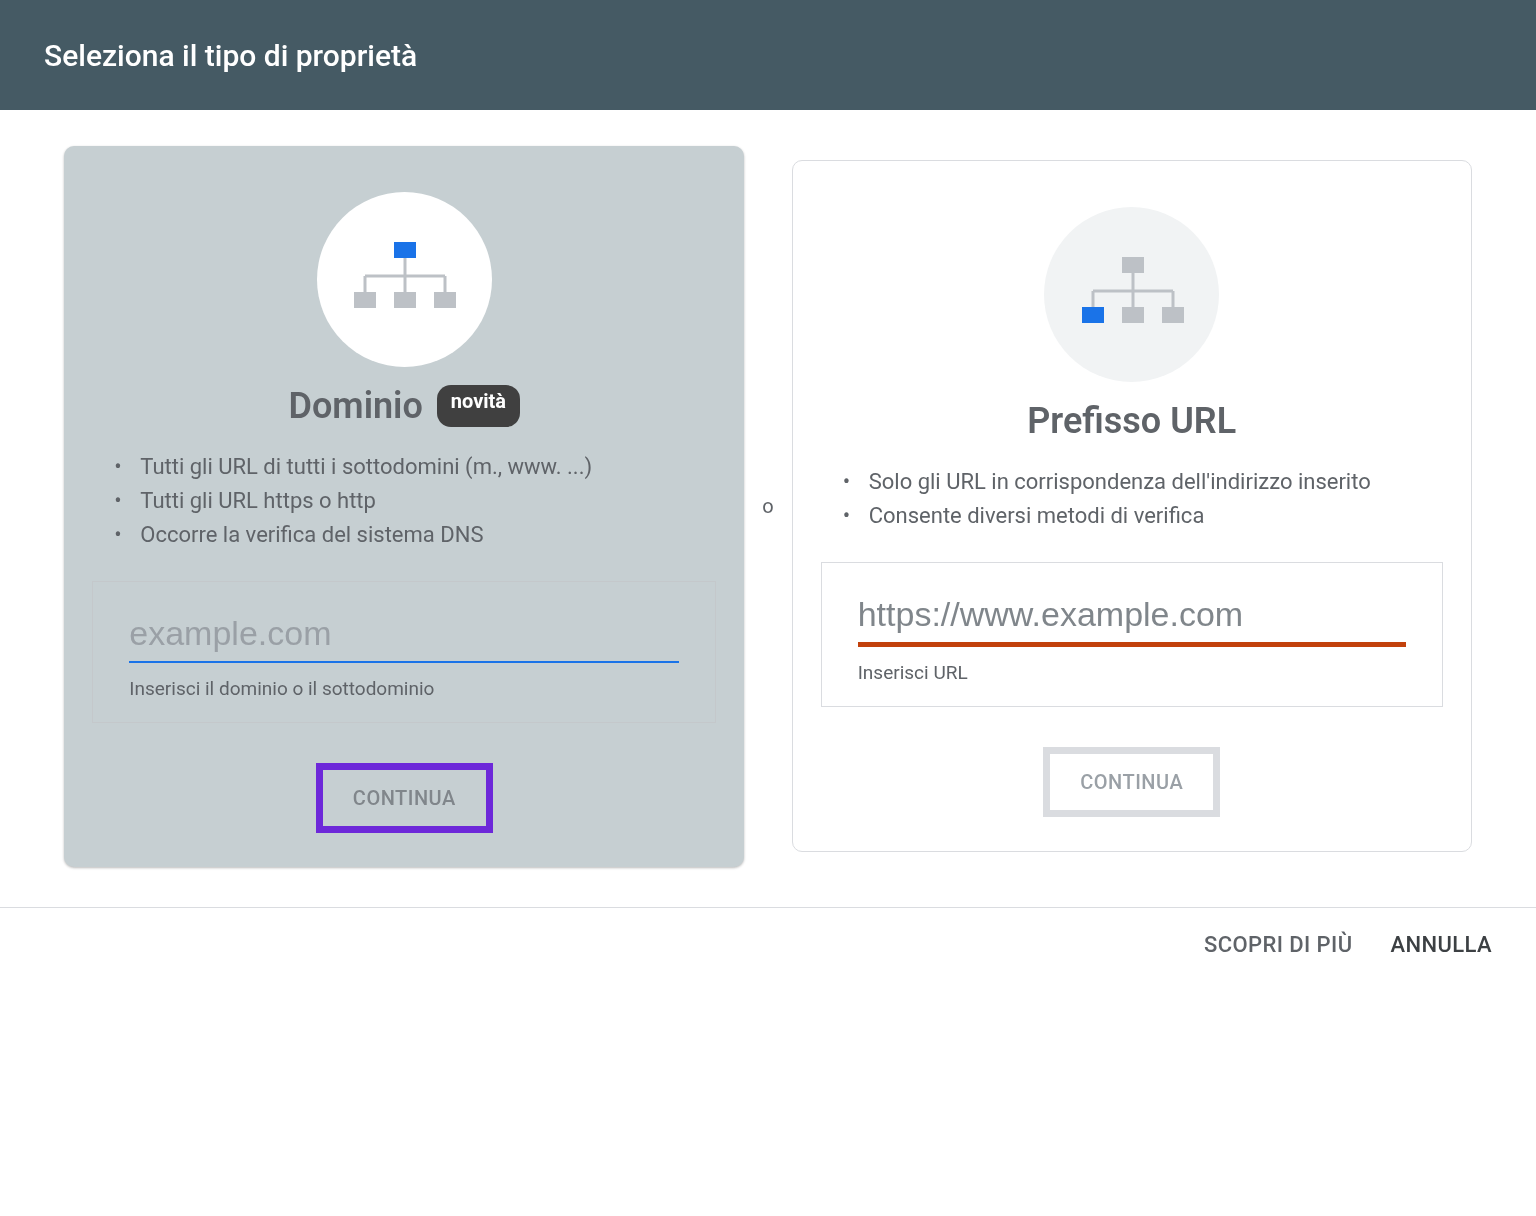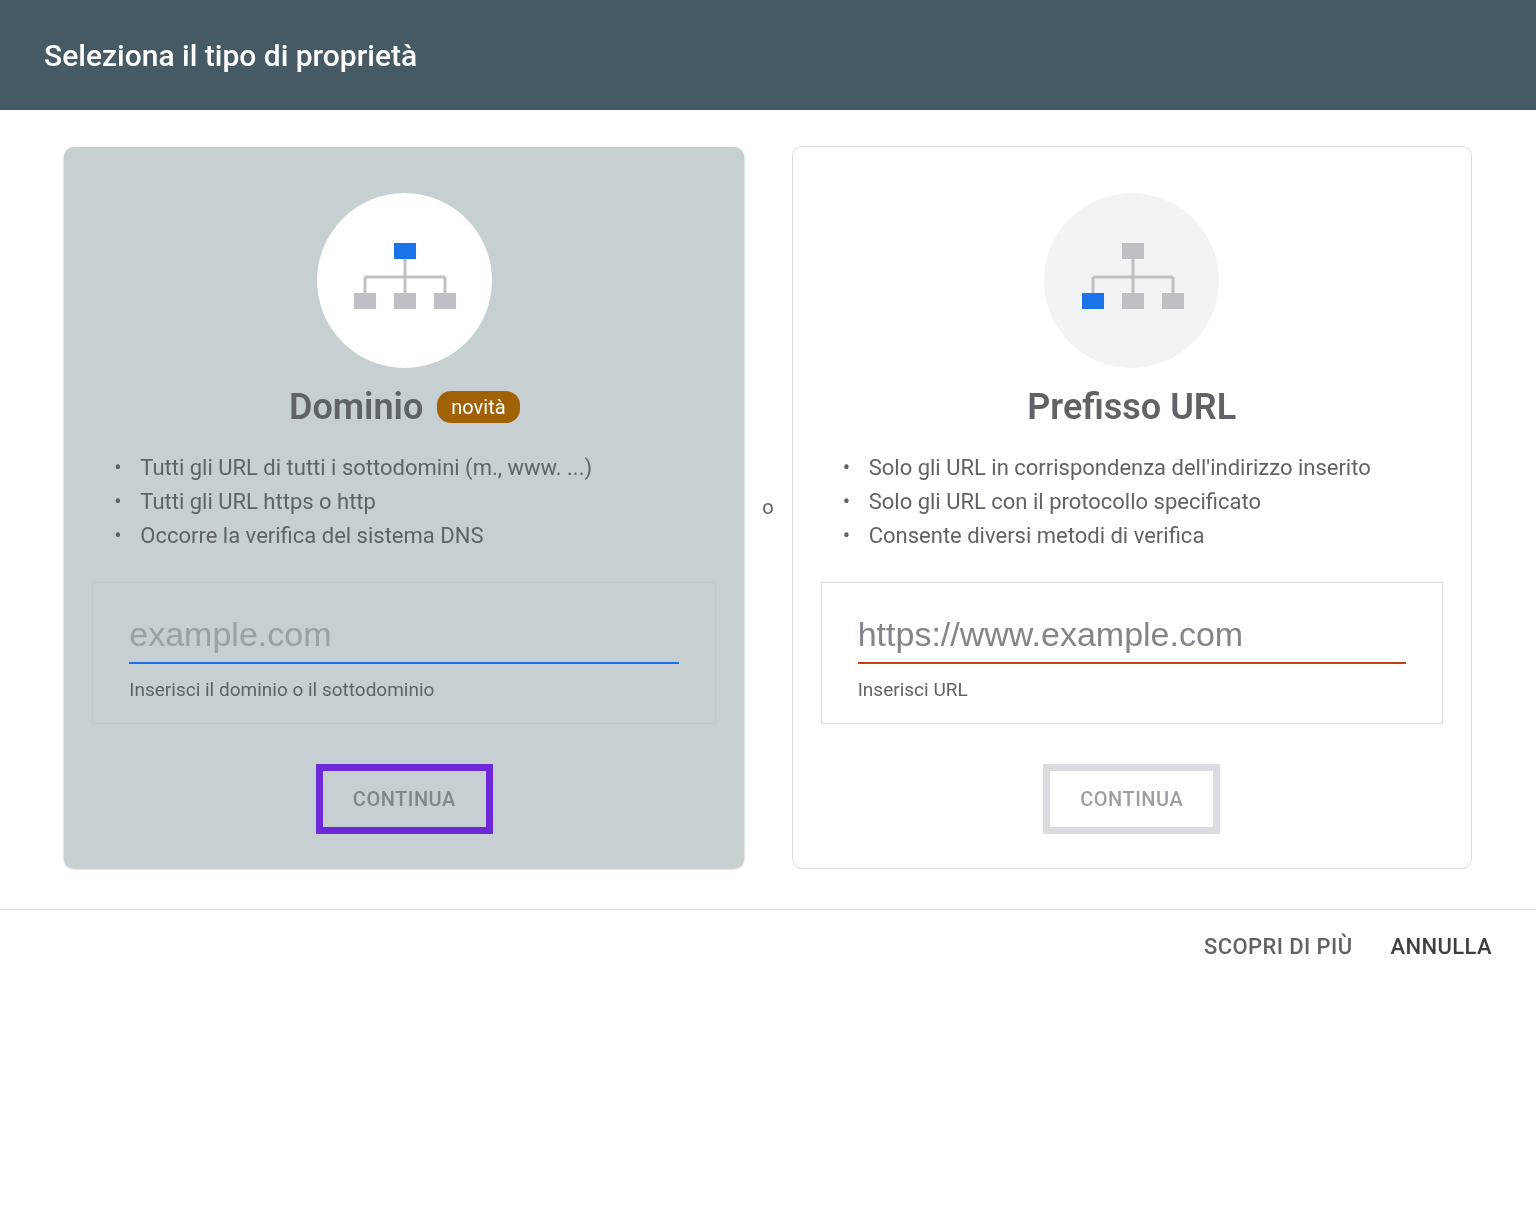--- a/index.html
+++ b/index.html
@@ -43,26 +43,26 @@
   }
   .icon-circle {
     width: 175px; height: 175px;
     border-radius: 50%;
     display: flex; align-items: center; justify-content: center;
     margin-bottom: 18px;
   }
   .icon-circle-white { background: #fff; }
   .icon-circle-grey  { background: #f1f3f4; }
   .tree-icon { width: 110px; height: 80px; }
-  .title-row { display: flex; align-items: center; gap: 14px; margin-bottom: 24px; }
+  .title-row { display: flex; gap: 14px; margin-bottom: 24px; }
   .card-title { font-size: 36px; font-weight: 600; color: #5f6368; }
   .badge {
-    background: #a16207; color: #fff;
+    background: #404040; color: #fff;
     padding: 4px 14px; border-radius: 14px;
-    font-size: 20px; font-weight: 400;
+    font-size: 20px; font-weight: 700;
   }
   .bullets {
     align-self: stretch;
     padding: 0 4px 0 10px;
     margin-bottom: 28px;
   }
   .bullets li {
     list-style: none;
     position: relative;
     padding-left: 38px;
@@ -89,21 +89,21 @@
   .text-input {
     width: 100%;
     border: none;
     border-bottom: 2px solid #1a73e8;
     background: transparent;
     font-size: 34px;
     color: #1d4ed8;
     padding: 4px 0 8px 0;
     outline: none;
   }
-  .card-unselected .text-input { border-bottom: 2px solid #c2410c; }
+  .card-unselected .text-input { border-bottom: 5px solid #c2410c; }
   .text-input::placeholder { color: #9aa0a6; }
   .card-unselected .text-input::placeholder { color: #80868b; }
   .helper {
     font-size: 19px;
     color: #5f6368;
     margin-top: 14px;
   }
   .continue-btn {
     border: 7px solid #6d28d9;
     background: transparent;
@@ -186,21 +186,20 @@
         <rect x="5" y="52" width="22" height="16" fill="#1a73e8"></rect>
         <rect x="45" y="52" width="22" height="16" fill="#bdc1c6"></rect>
         <rect x="85" y="52" width="22" height="16" fill="#bdc1c6"></rect>
       </svg>
     </div>
     <div class="title-row">
       <div class="card-title">Prefisso URL</div>
     </div>
     <ul class="bullets">
       <li>Solo gli URL in corrispondenza dell'indirizzo inserito</li>
-      <li>Solo gli URL con il protocollo specificato</li>
       <li>Consente diversi metodi di verifica</li>
     </ul>
     <div class="input-box">
       <input class="text-input" type="text" placeholder="https://www.example.com" style="">
       <div class="helper">Inserisci URL</div>
     </div>
     <button class="continue-btn">CONTINUA</button>
   </div>
 
 </div>

